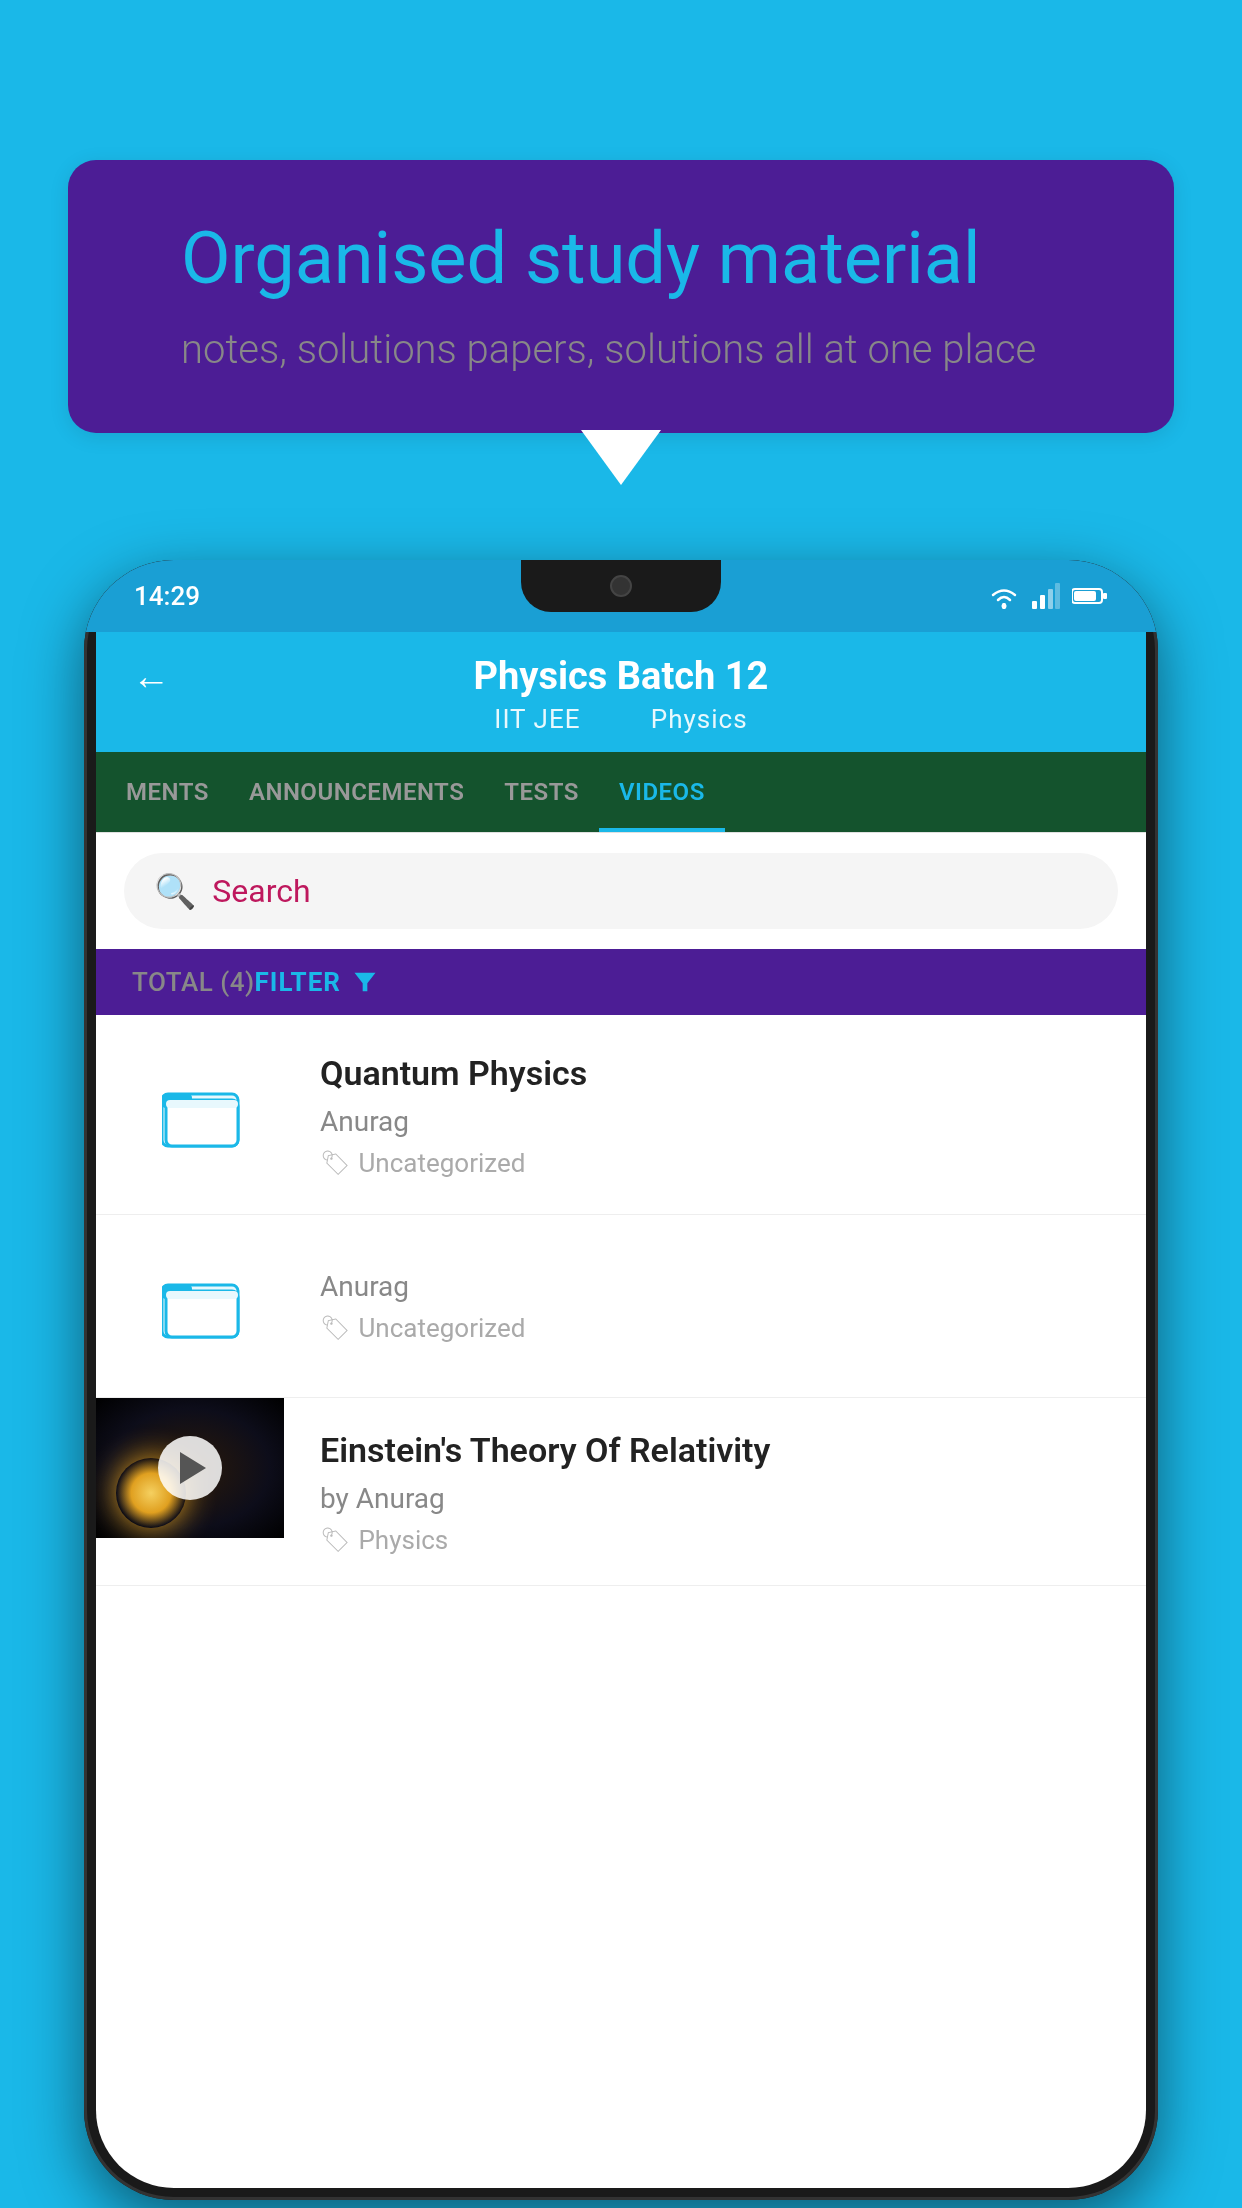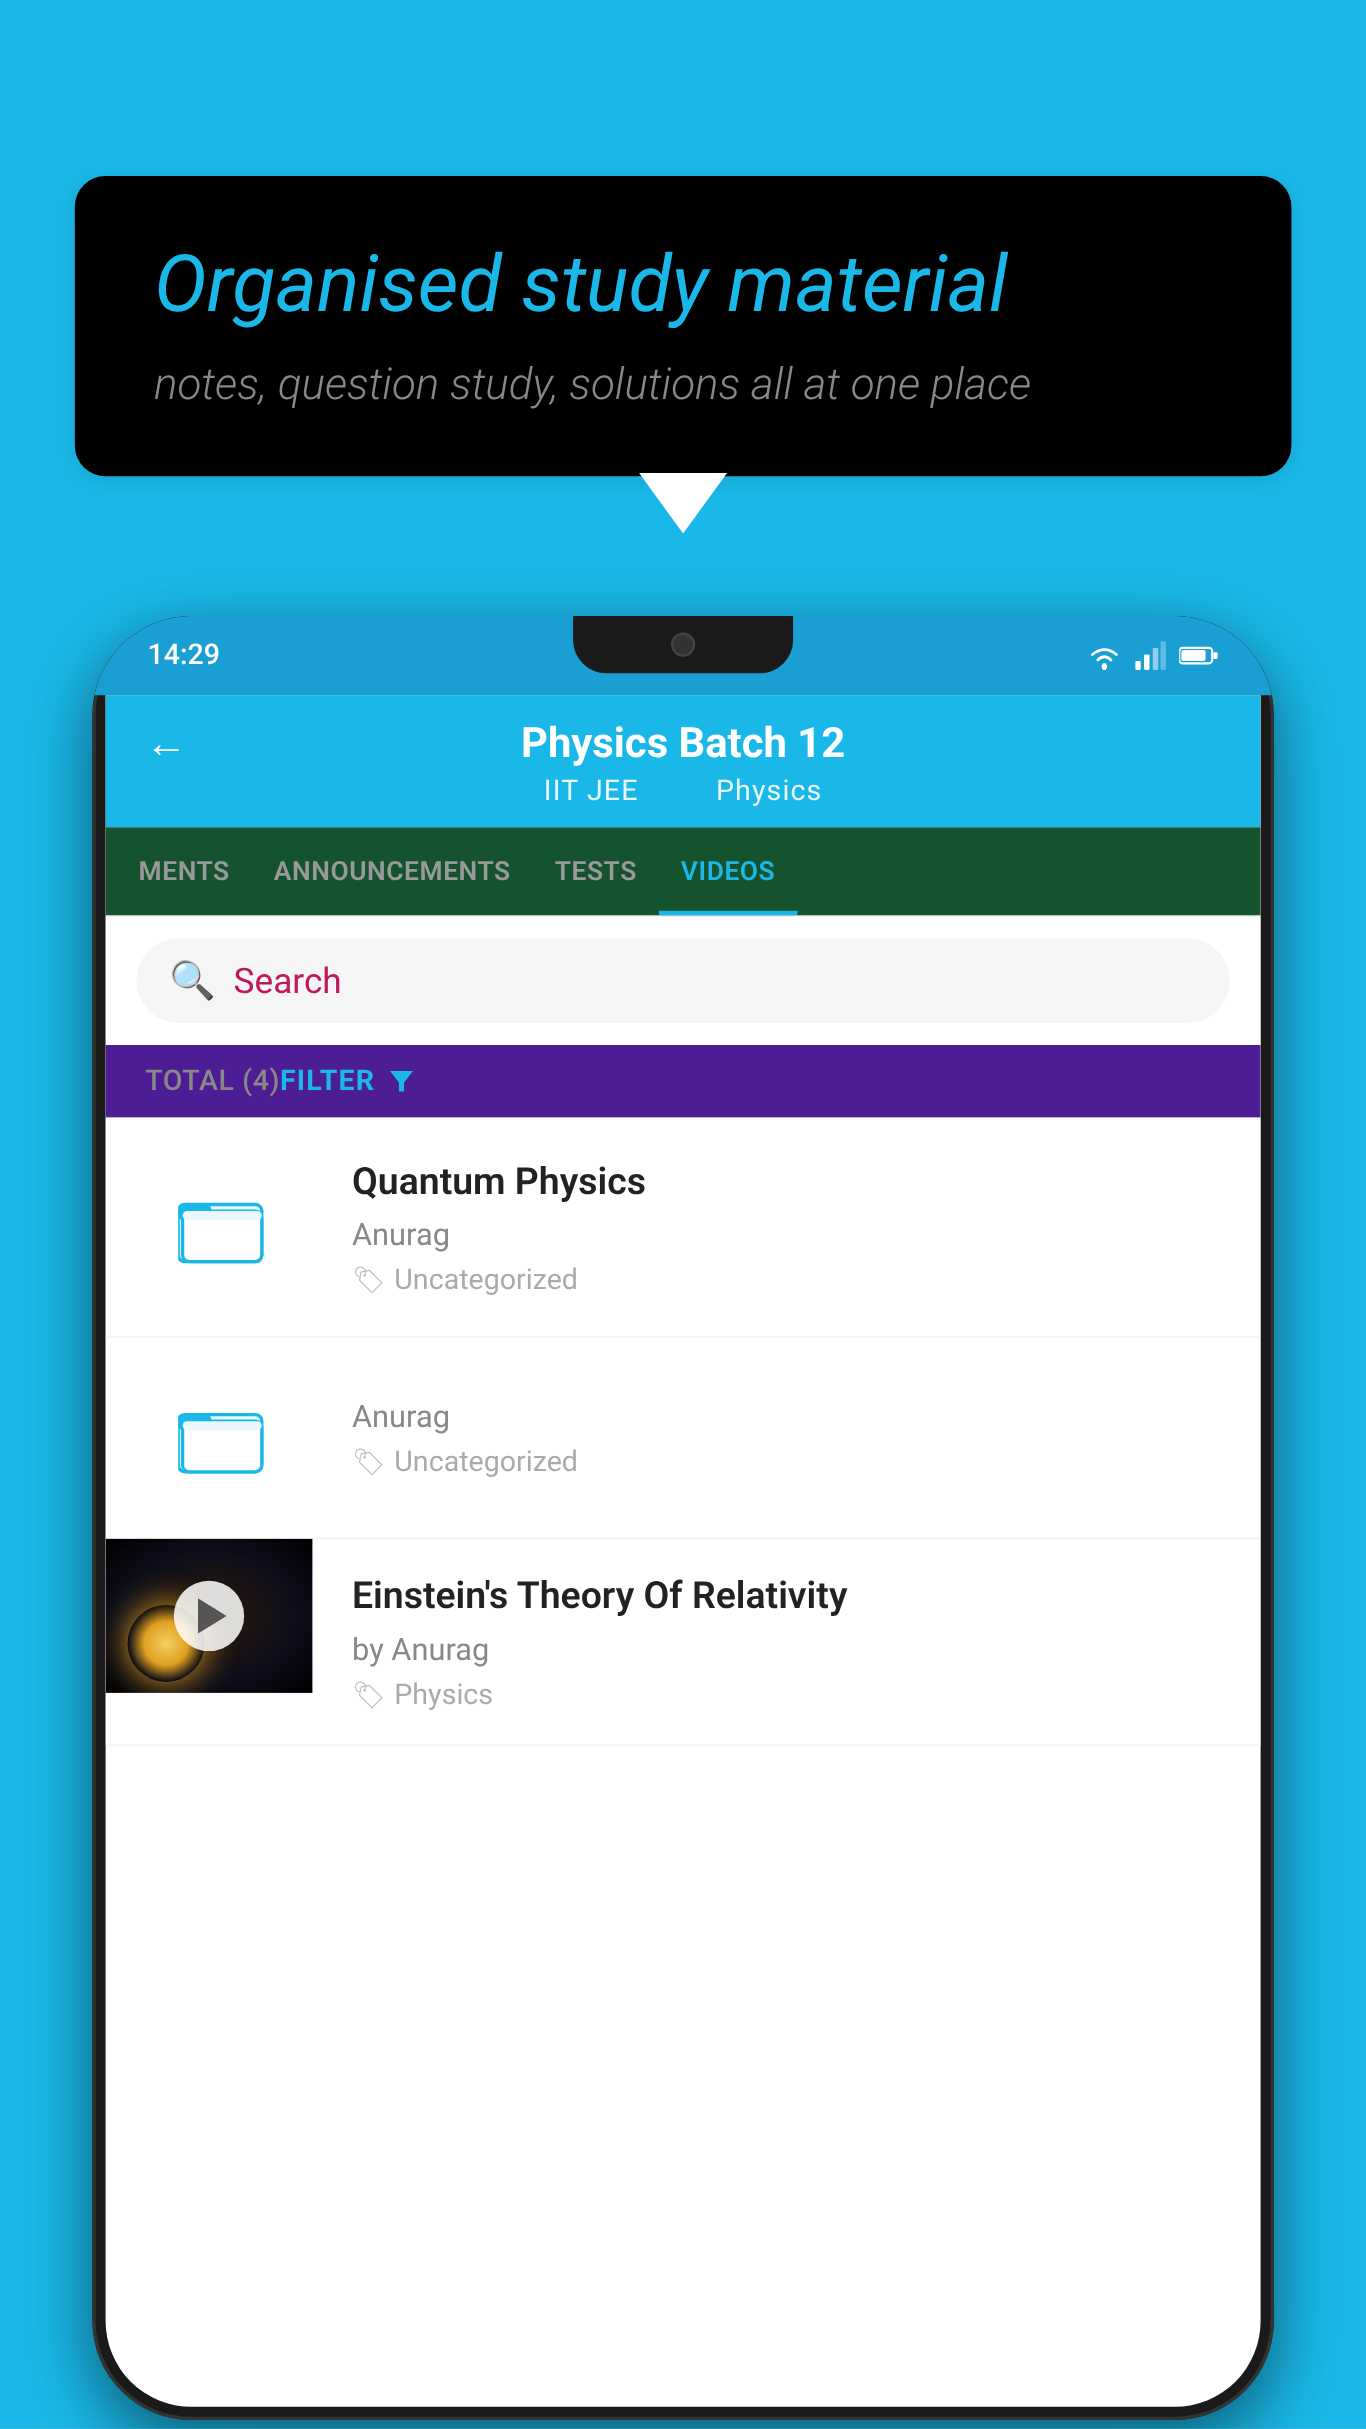--- a/index.html
+++ b/index.html
@@ -15,26 +15,25 @@
 
     
     .speech-bubble-wrapper {
       position: absolute;
       top: 160px;
       left: 68px;
       width: 1106px;
     }
 
     .speech-bubble {
-      background: #000000;
+      background: #4c1d95;
       border-radius: 28px;
-      padding: 56px 72px 60px 72px;
+      padding: 56px 72px 60px 113px;
       box-shadow: 0 4px 20px rgba(0,0,0,0.1);
       position: relative;
-      font-style: italic;
     }
 
     .speech-bubble::after {
       content: '';
       position: absolute;
       bottom: -52px;
       left: 50%;
       transform: translateX(-50%);
       width: 0;
       height: 0;
@@ -380,21 +379,21 @@
     }
   </style>
 </head>
 <body>
 
 <div style="position:absolute;top:0;left:0;width:100%;height:100%;background:#1ab8e8;"></div>
 
 <div class="speech-bubble-wrapper">
   <div class="speech-bubble">
     <h1>Organised study material</h1>
-    <p>notes, question study, solutions all at one place</p>
+    <p>notes, solutions papers, solutions all at one place</p>
   </div>
 </div>
 
 <div class="phone-outer">
 
   <div class="phone-notch-bar">
     <span class="status-time">14:29</span>
     <div class="notch-cutout">
       <div class="camera-dot"></div>
     </div>

